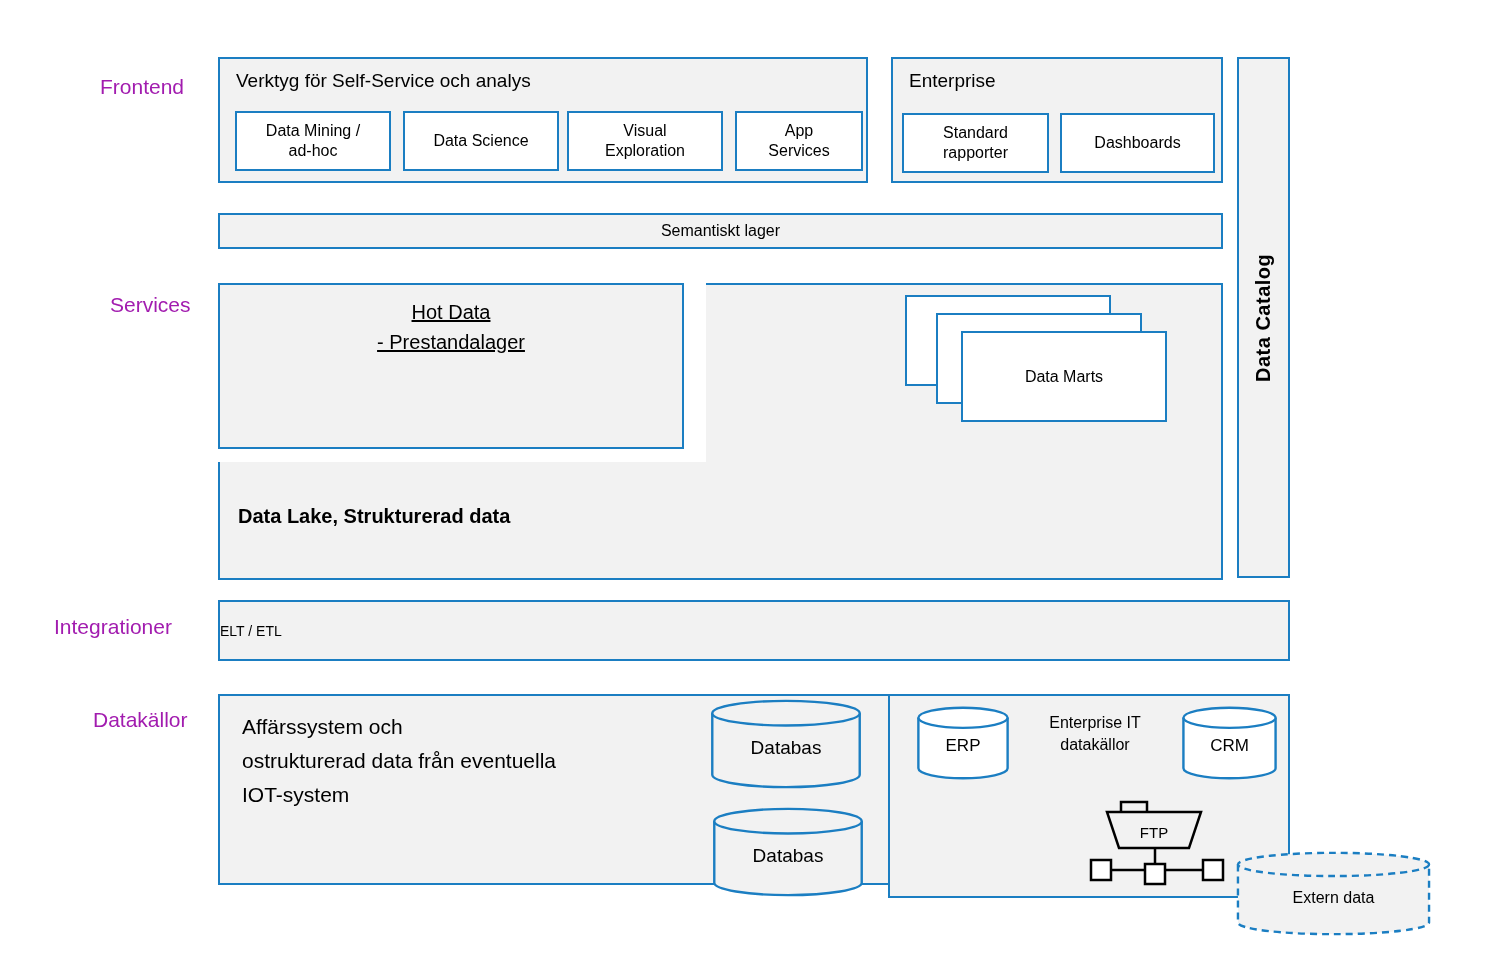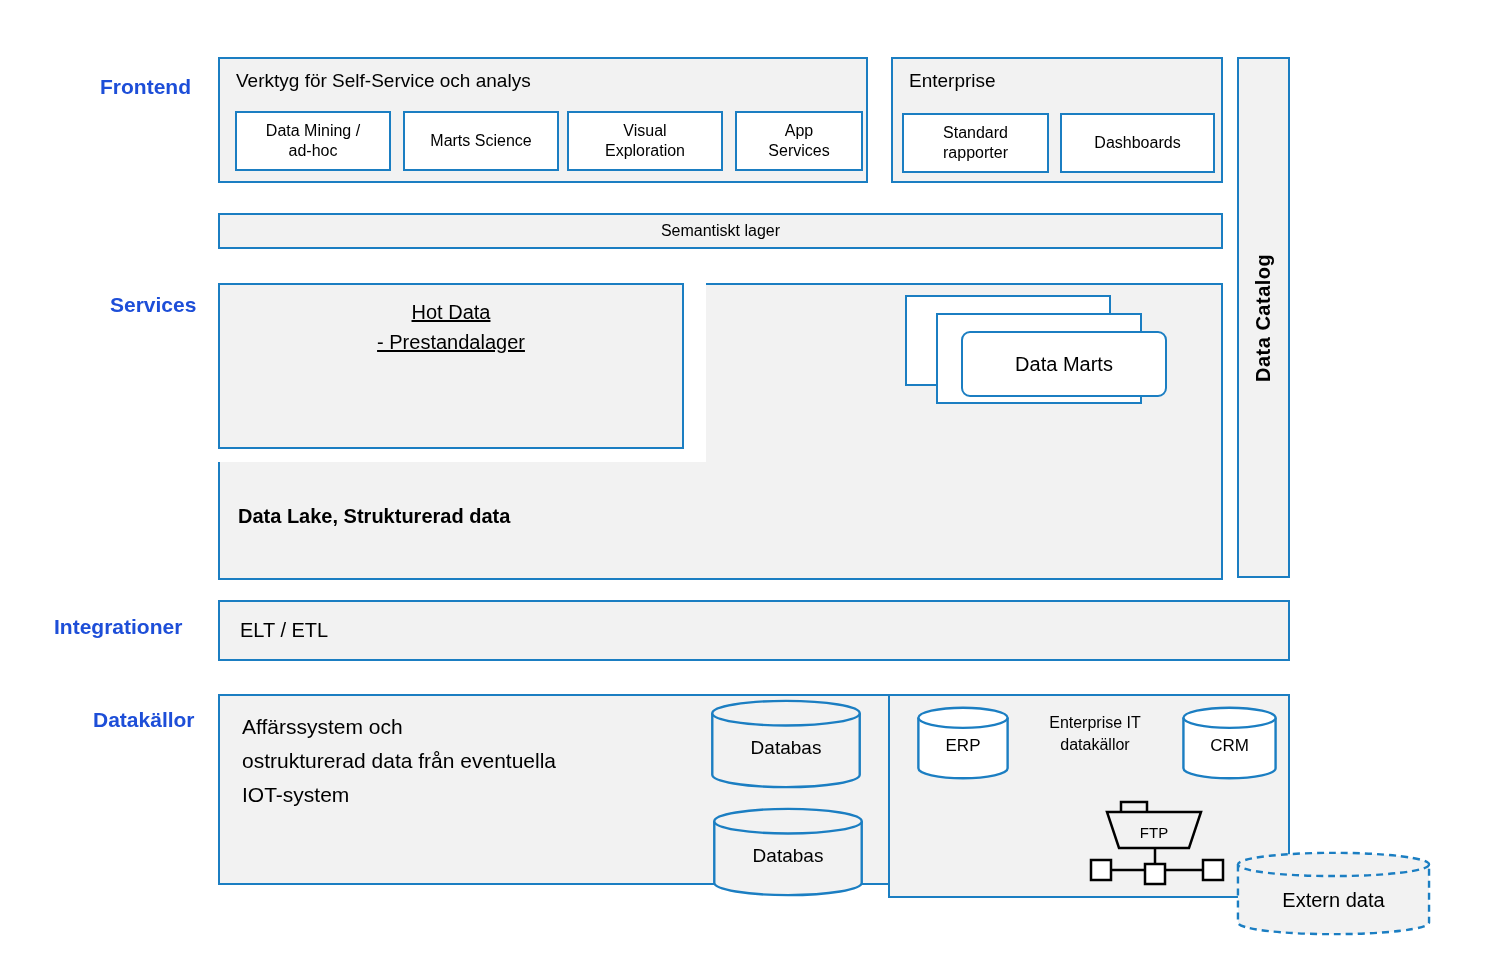--- a/index.html
+++ b/index.html
@@ -5,48 +5,48 @@
   :root { --accent:#1b7ec2; --fill:#f2f2f2; --ink:#000; }
   * { margin:0; padding:0; box-sizing:border-box; }
   body { background:#ffffff; font-family:"Liberation Sans", sans-serif; color:var(--ink); }
   .canvas { position:relative; width:1490px; height:961px; background:#fff; overflow:hidden; }
   .abs { position:absolute; }
   .box { position:absolute; background:var(--fill); border:2px solid var(--accent); }
   .whitebox { position:absolute; background:#fff; border:2px solid var(--accent); }
   .subbox { position:absolute; background:#fff; border:2px solid var(--accent);
             display:flex; align-items:center; justify-content:center;
             text-align:center; font-size:16px; line-height:1.25; white-space:pre-line; }
-  .layer-label { position:absolute; font-size:21px; color:#1d4ed8;font-weight:bold; }
+  .layer-label { position:absolute; font-size:21px; color:#a21caf; }
   .box-title { position:absolute; left:16px; top:11px; font-size:19px; }
   .flex-center { display:flex; align-items:center; justify-content:center; }
   .vtext { width:100%; height:100%; display:flex; align-items:center; justify-content:center;
            writing-mode:vertical-rl; transform:rotate(180deg);
            font-weight:bold; font-size:20px; letter-spacing:0.5px; }
   .pre { white-space:pre-line; }
   .cyl { position:absolute; }
   .cyl svg { position:absolute; left:0; top:0; width:100%; height:100%; overflow:visible; }
   .cyl-label { position:absolute; left:0; right:0; text-align:center; }
   .lake-label { position:absolute; font-size:20px;font-weight:bold; }
-  .bar-label { font-size:20px; padding-left:20px; }
+  .bar-label { font-size:14px; }
 </style>
 </head>
 <body>
 
 <div class="canvas">
 
   <div class="layer-label" style="left:100px; top:75px;">Frontend</div>
   <div class="layer-label" style="left:110px; top:293px;">Services</div>
   <div class="layer-label" style="left:54px; top:615px;">Integrationer</div>
   <div class="layer-label" style="left:93px; top:708px;">Datakällor</div>
 
   <div class="box" style="left:218px; top:57px; width:650px; height:126px;">
     <div class="box-title">Verktyg för Self-Service och analys</div>
     <div class="subbox" style="left:15px; top:52px; width:156px; height:60px;">Data Mining /
 ad-hoc</div>
-    <div class="subbox" style="left:183px; top:52px; width:156px; height:60px;">Marts Science</div>
+    <div class="subbox" style="left:183px; top:52px; width:156px; height:60px;">Data Science</div>
     <div class="subbox" style="left:347px; top:52px; width:156px; height:60px;">Visual
 Exploration</div>
     <div class="subbox" style="left:515px; top:52px; width:128px; height:60px;">App
 Services</div>
   </div>
 
   <div class="box" style="left:891px; top:57px; width:332px; height:126px;">
     <div class="box-title">Enterprise</div>
     <div class="subbox" style="left:9px; top:54px; width:147px; height:60px;">Standard
 rapporter</div>
@@ -64,21 +64,21 @@
   <div class="box" style="left:218px; top:283px; width:1005px; height:297px;"></div>
   <div class="abs" style="left:215px; top:280px; width:491px; height:182px; background:#fff;"></div>
   <div class="box" style="left:218px; top:283px; width:466px; height:166px;">
     <div class="pre" style="position:absolute; left:0; right:0; top:12px; text-align:center; font-size:20px; line-height:1.5;text-decoration:underline;">Hot Data
 - Prestandalager</div>
   </div>
   <div class="lake-label" style="left:238px; top:505px;">Data Lake, Strukturerad data</div>
 
   <div class="whitebox" style="left:905px; top:295px; width:206px; height:91px;"></div>
   <div class="whitebox" style="left:936px; top:313px; width:206px; height:91px;"></div>
-  <div class="whitebox flex-center" style="left:961px; top:331px; width:206px; height:66px; font-size:20px;border-radius:9px;">
+  <div class="whitebox flex-center" style="left:961px; top:331px; width:206px; height:91px; font-size:16px;">
     <span>Data Marts</span>
   </div>
 
   <div class="box" style="left:218px; top:600px; width:1072px; height:61px; display:flex; align-items:center;">
     <span class="bar-label">ELT / ETL</span>
   </div>
 
   <div class="box" style="left:218px; top:694px; width:723px; height:191px;">
     <div class="pre" style="position:absolute; left:22px; top:14px; font-size:21px; line-height:1.62;">Affärssystem och
 ostrukturerad data från eventuella
@@ -130,16 +130,16 @@
       <rect x="58" y="66" width="20" height="20" fill="#fff" stroke="#000" stroke-width="2.5"></rect>
       <rect x="116" y="62" width="20" height="20" fill="#fff" stroke="#000" stroke-width="2.5"></rect>
     </svg>
   </div>
 
   <div class="cyl" style="left:1235px; top:852px; width:197px; height:83px;">
     <svg viewBox="0 0 100 100" preserveAspectRatio="none">
       <path d="M1.5,15 L1.5,85 A48.5,14 0 0 0 98.5,85 L98.5,15" style="fill:var(--fill); stroke:var(--accent); stroke-width:2.4; stroke-dasharray:7 5;" vector-effect="non-scaling-stroke"></path>
       <ellipse cx="50" cy="15" rx="48.5" ry="14" style="fill:var(--fill); stroke:var(--accent); stroke-width:2.4; stroke-dasharray:7 5;" vector-effect="non-scaling-stroke"></ellipse>
     </svg>
-    <div class="cyl-label" style="top:44%; font-size:20px;">Extern data</div>
+    <div class="cyl-label" style="top:44%; font-size:16px;">Extern data</div>
   </div>
 
 </div>
 
 </body></html>

